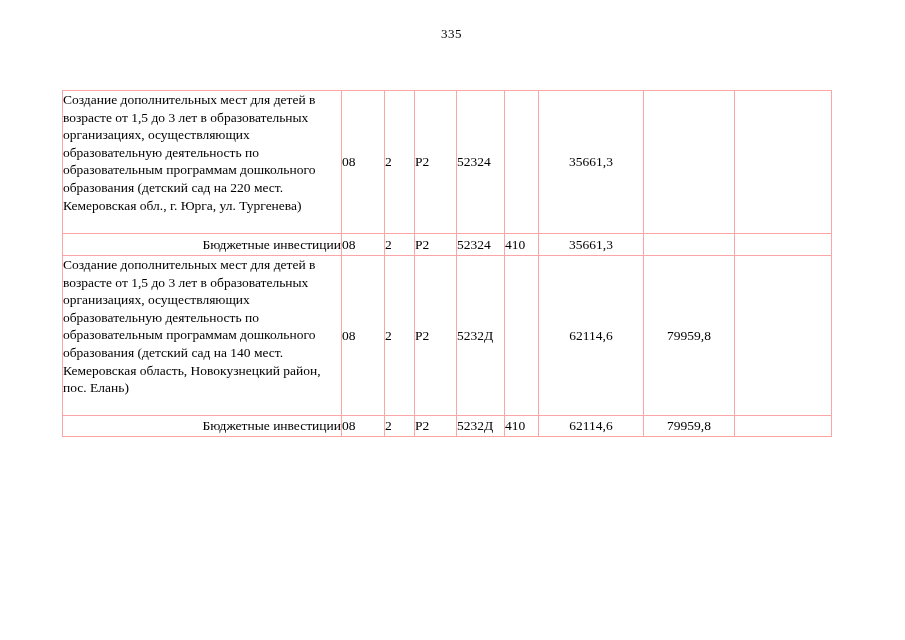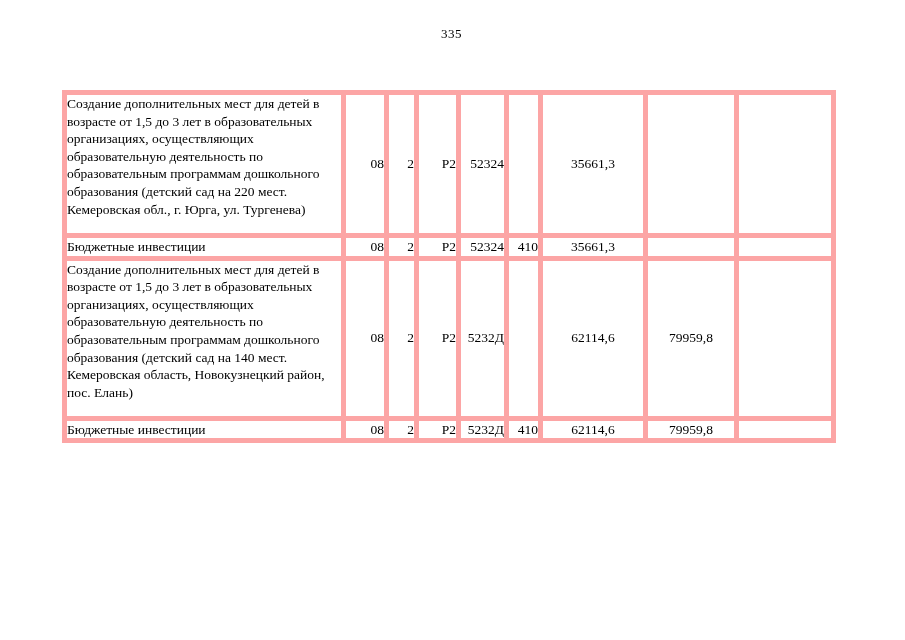--- a/index.html
+++ b/index.html
@@ -28,36 +28,36 @@
     position: absolute;
     left: 62px;
     top: 90px;
     border-collapse: collapse;
     table-layout: fixed;
     width: 769px;
     font-size: 13.5px;
     line-height: 17.6px;
   }
   table.doc-table td {
-    border: 5px solid #fca5a5;
+    border: 1px solid #fca5a5;
     padding: 0;
     overflow: hidden;
   }
   td.c-desc {
     vertical-align: top;
     text-align: left;
     padding: 1px 4px 1px 3px;
   }
   td.c-desc-mid {
     vertical-align: middle;
-    text-align: left;
+    text-align: right;
     padding: 1px 4px 1px 3px;
   }
   td.c-num {
-    text-align: right;
+    text-align: left;
     vertical-align: middle;
   }
   td.c-amt {
     text-align: center;
     vertical-align: middle;
     padding-right: 4px;
   }
   tr.r-tall1 { height: 143px; }
   tr.r-short1 { height: 22px; }
   tr.r-tall2 { height: 160px; }

